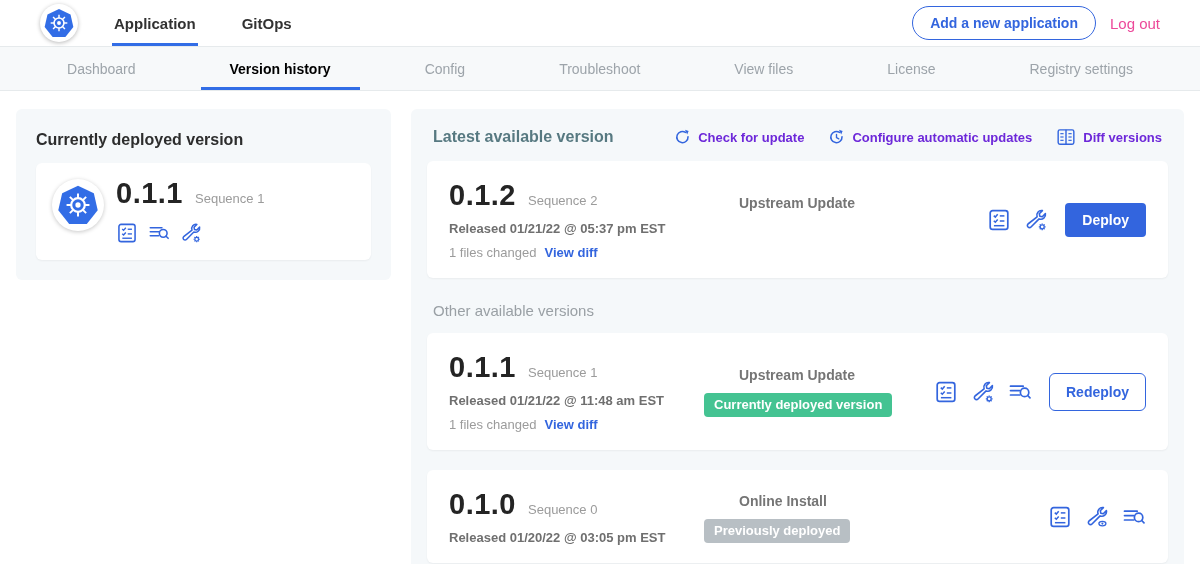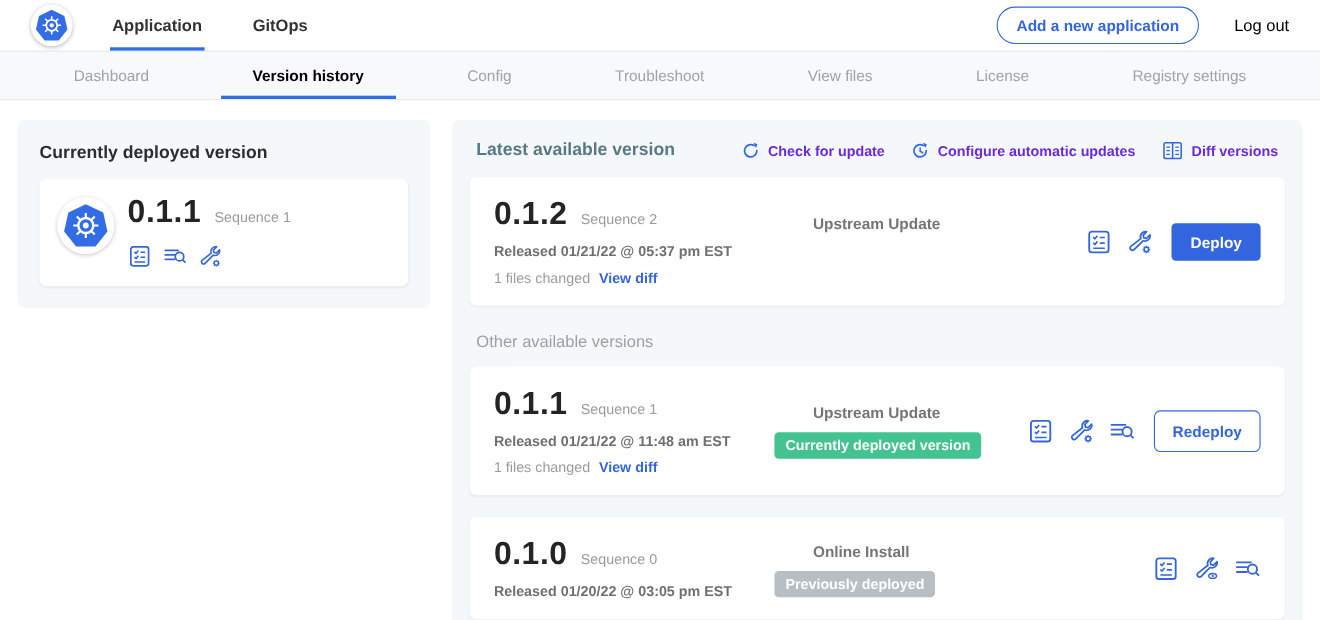--- a/index.html
+++ b/index.html
@@ -1,33 +1,33 @@
 <!DOCTYPE html>
 <html><head>
 <meta charset="utf-8">
 <style>
   * { margin:0; padding:0; box-sizing:border-box; }
   html,body { width:1200px; height:564px; background:#fff; overflow:hidden;
     font-family:"Liberation Sans", sans-serif; color:#323232; }
 
   
-  .hdr { height:46px; display:flex; align-items:center; padding:0 28px; background:#fff; }
+  .hdr { height:46px; display:flex; align-items:center; padding:0 40px; background:#fff; }
   .logo-badge { width:38px; height:38px; border-radius:50%; background:#fff;
     box-shadow:0 1px 4px rgba(0,0,0,.28); display:flex; align-items:center; justify-content:center; flex:0 0 auto; }
   .logo-badge svg { width:32px; height:32px; }
   .hdr-tabs { display:flex; margin-left:34px; height:100%; }
   .hdr-tab { height:100%; display:flex; align-items:center; padding:3px 2px 0;
     margin-right:42px; font-size:15px; font-weight:700; color:#323232;
     border-bottom:3px solid transparent; cursor:pointer; }
   .hdr-tab.active { border-bottom-color:#326de6; }
   .hdr-right { margin-left:auto; display:flex; align-items:center; }
   .add-app-btn { background:#fff; border:1.5px solid #3365de; color:#3365de;
     font-family:inherit; font-size:14px; font-weight:700; padding:8px 17px;
     border-radius:19px; cursor:pointer; }
-  .logout { margin-left:32px; font-size:15px; color:#000000; cursor:pointer; }
+  .logout { margin-left:14px; font-size:15px; color:#ec4899; cursor:pointer; }
 
   
   .subnav { height:45px; background:#f7f9fa; border-top:1px solid #e6eaec;
     border-bottom:1px solid #e6eaec; display:flex; justify-content:center;gap:36px; }
   .subnav-item { height:100%; display:flex; align-items:center; padding:3px 29px 0;
     font-size:14px; color:#9da4aa; border-bottom:3px solid transparent; cursor:pointer; }
   .subnav-item.active { color:#000000; font-weight:700; border-bottom-color:#326de6; }
 
   
   .main { display:flex; align-items:flex-start; gap:20px; padding:18px 16px; }

